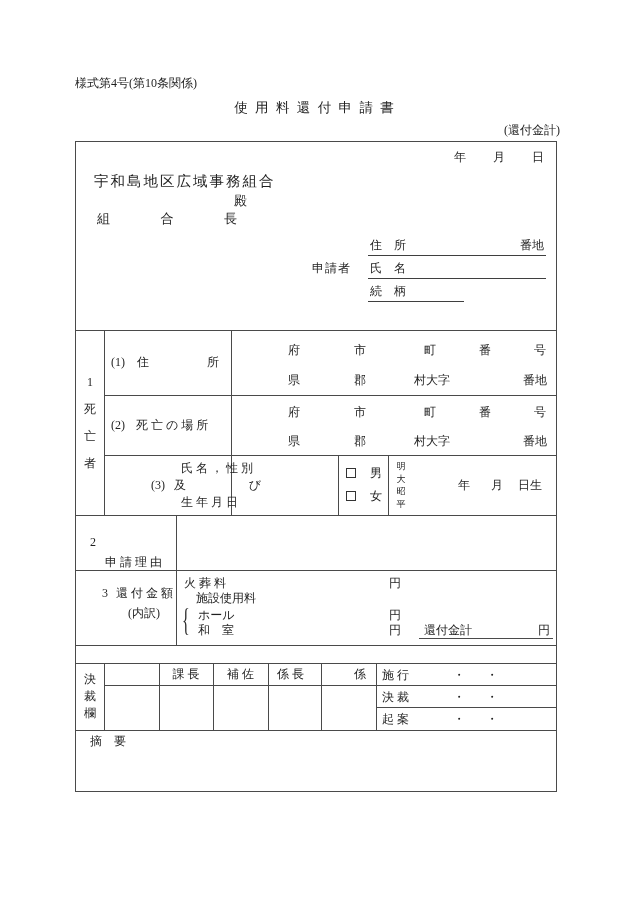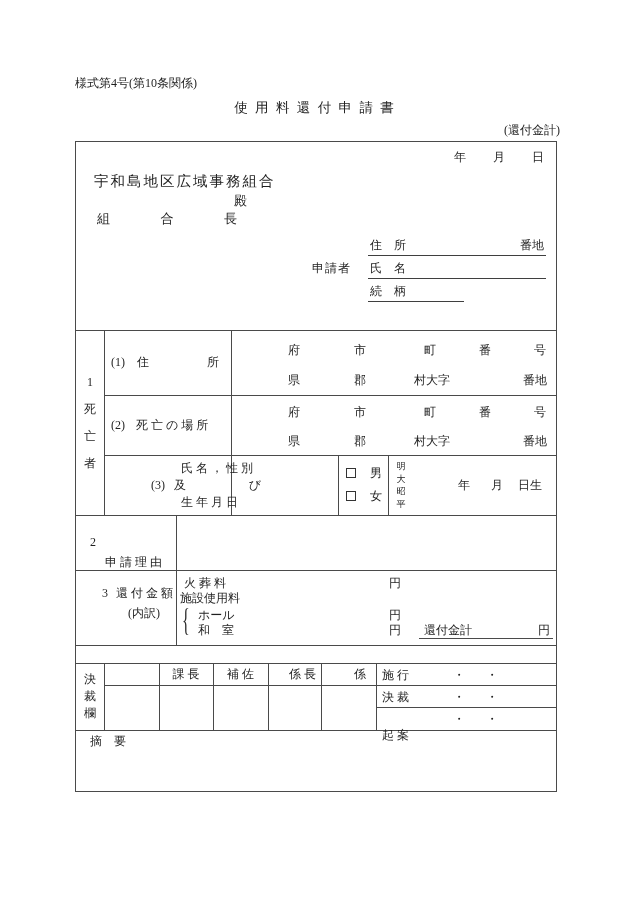--- a/index.html
+++ b/index.html
@@ -176,54 +176,54 @@
     <div>
       <span>3</span>
       <span style="margin-left:5px;">還 付 金 額</span>
     </div>
     <div style="margin-left:26px;margin-top:3px;">(内訳)</div>
   </div>
 
   <div class="cell" style="left:100px;top:428px;width:380px;height:75px;">
     <span class="abs" style="left:8px;top:5px;">火 葬 料</span>
     <span class="abs" style="left:213px;top:5px;">円</span>
-    <span class="abs" style="left:4px;top:20px;">施設使用料</span>
+    <span class="abs" style="left:20px;top:20px;">施設使用料</span>
     <span class="abs brace" style="left:6px;top:34px;">{</span>
     <span class="abs" style="left:22px;top:37px;">ホール</span>
     <span class="abs" style="left:213px;top:37px;">円</span>
     <span class="abs" style="left:22px;top:52px;">和　室</span>
     <span class="abs" style="left:213px;top:52px;">円</span>
     <span class="abs" style="left:248px;top:52px;">還付金計</span>
     <span class="abs" style="left:362px;top:52px;">円</span>
     <div class="hline" style="left:243px;top:68px;width:134px;"></div>
   </div>
 
 
   <div class="cell vstack" style="left:0;top:521px;width:28px;height:67px;gap:4px;line-height:13px;">
     <span>決</span>
     <span>裁</span>
     <span>欄</span>
   </div>
 
   <div class="cell" style="left:83px;top:521px;width:54px;height:22px;display:flex;align-items:center;justify-content:center;">課 長</div>
   <div class="cell" style="left:137px;top:521px;width:55px;height:22px;display:flex;align-items:center;justify-content:center;">補 佐</div>
-  <div class="cell" style="left:200px;top:521px;width:53px;height:22px;display:flex;align-items:center;justify-content:center;">係 長</div>
+  <div class="cell" style="left:188px;top:521px;width:53px;height:22px;display:flex;align-items:center;justify-content:center;">係 長</div>
   <div class="cell" style="left:245px;top:521px;width:55px;height:22px;display:flex;align-items:center;justify-content:flex-end;padding-right:10px;box-sizing:border-box;">係</div>
 
   <div class="cell" style="left:300px;top:521px;width:180px;height:22px;">
     <span class="abs" style="left:6px;top:4px;">施 行</span>
     <span class="stampdot" style="left:77px;">・</span>
     <span class="stampdot" style="left:110px;">・</span>
   </div>
   <div class="cell" style="left:300px;top:543px;width:180px;height:22px;">
     <span class="abs" style="left:6px;top:4px;">決 裁</span>
     <span class="stampdot" style="left:77px;">・</span>
     <span class="stampdot" style="left:110px;">・</span>
   </div>
   <div class="cell" style="left:300px;top:565px;width:180px;height:23px;">
-    <span class="abs" style="left:6px;top:20px;text-align:center;">起 案</span>
+    <span class="abs" style="left:6px;top:4px;text-align:center;">起 案</span>
     <span class="stampdot" style="left:77px;">・</span>
     <span class="stampdot" style="left:110px;">・</span>
   </div>
 
   <div class="abs" style="left:14px;top:591px;">摘　要</div>
 
 </div>
 
 </body></html>

